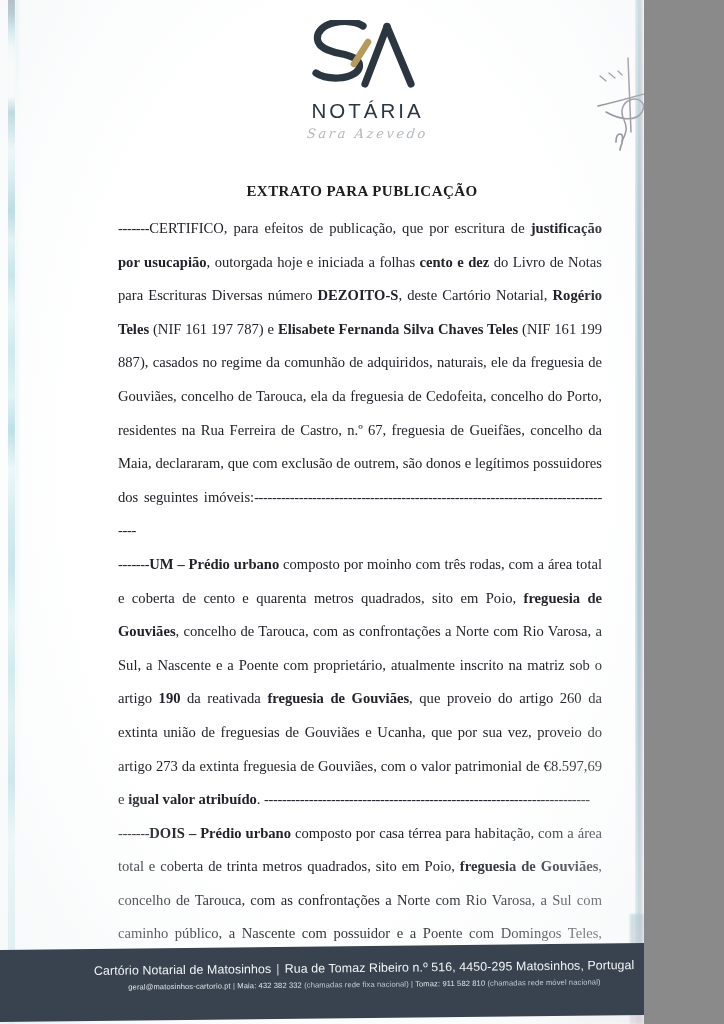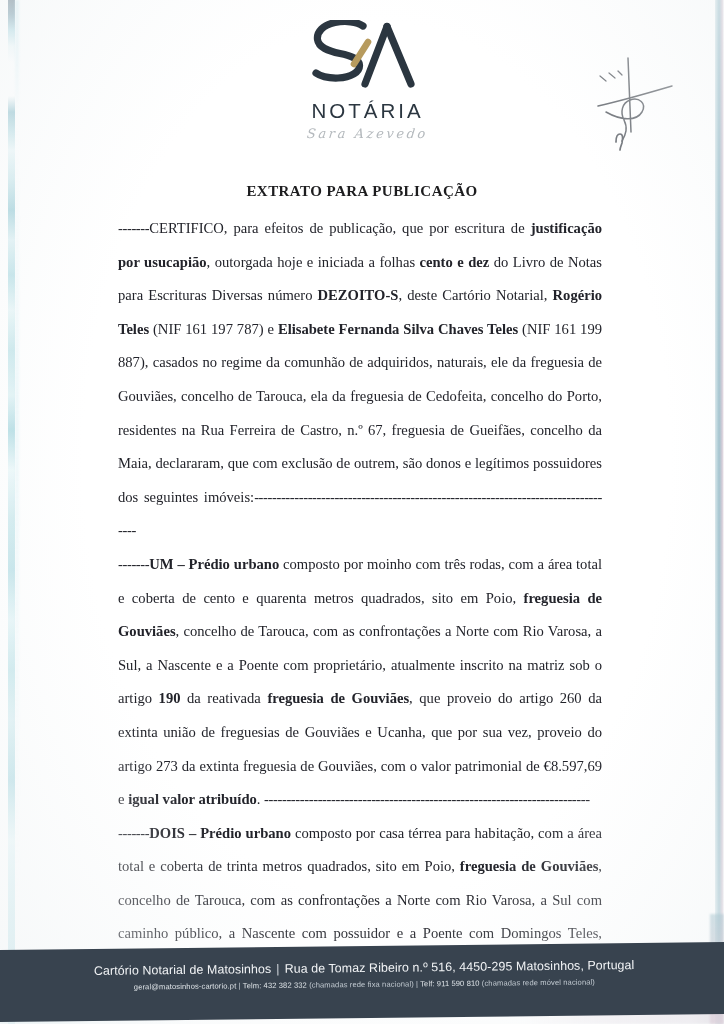--- a/index.html
+++ b/index.html
@@ -3,21 +3,21 @@
 <meta charset="utf-8">
 <title>Extrato para Publicação</title>
 <style>
   html, body {
     margin: 0;
     padding: 0;
     background: #8a8a8a;
   }
   #page {
     position: relative;
-    width: 724px;
+    width: 644px;
     height: 1024px;
     overflow: hidden;
     background: #ffffff;
     font-family: "Liberation Serif", serif;
   }
 
   
   .scan-edge-left {
     position: absolute;
     left: 8px; top: 0;
@@ -210,24 +210,24 @@
   <div class="paper-tint"></div>
 
   <div class="footer-band">
     <div class="footer-inner">
       <div class="footer-line1">
         <span>Cartório Notarial de Matosinhos</span><span class="footer-sep">|</span><span>Rua de Tomaz Ribeiro n.º 516, 4450-295 Matosinhos, Portugal</span>
       </div>
       <div class="footer-line2">
         <span>geral@matosinhos-cartorio.pt</span>
         <span class="muted"> |</span>
-        <span>Telm:</span>
+        <span>Maia:</span>
         <span>432 382 332</span>
         <span class="muted">(chamadas rede fixa nacional)</span>
         <span class="muted">|</span>
-        <span>Telf:</span>
-        <span>911 590 810</span>
+        <span>Tomaz:</span>
+        <span>911 582 810</span>
         <span class="muted">(chamadas rede móvel nacional)</span>
       </div>
     </div>
   </div>
 
 </div>
 
 </body></html>

